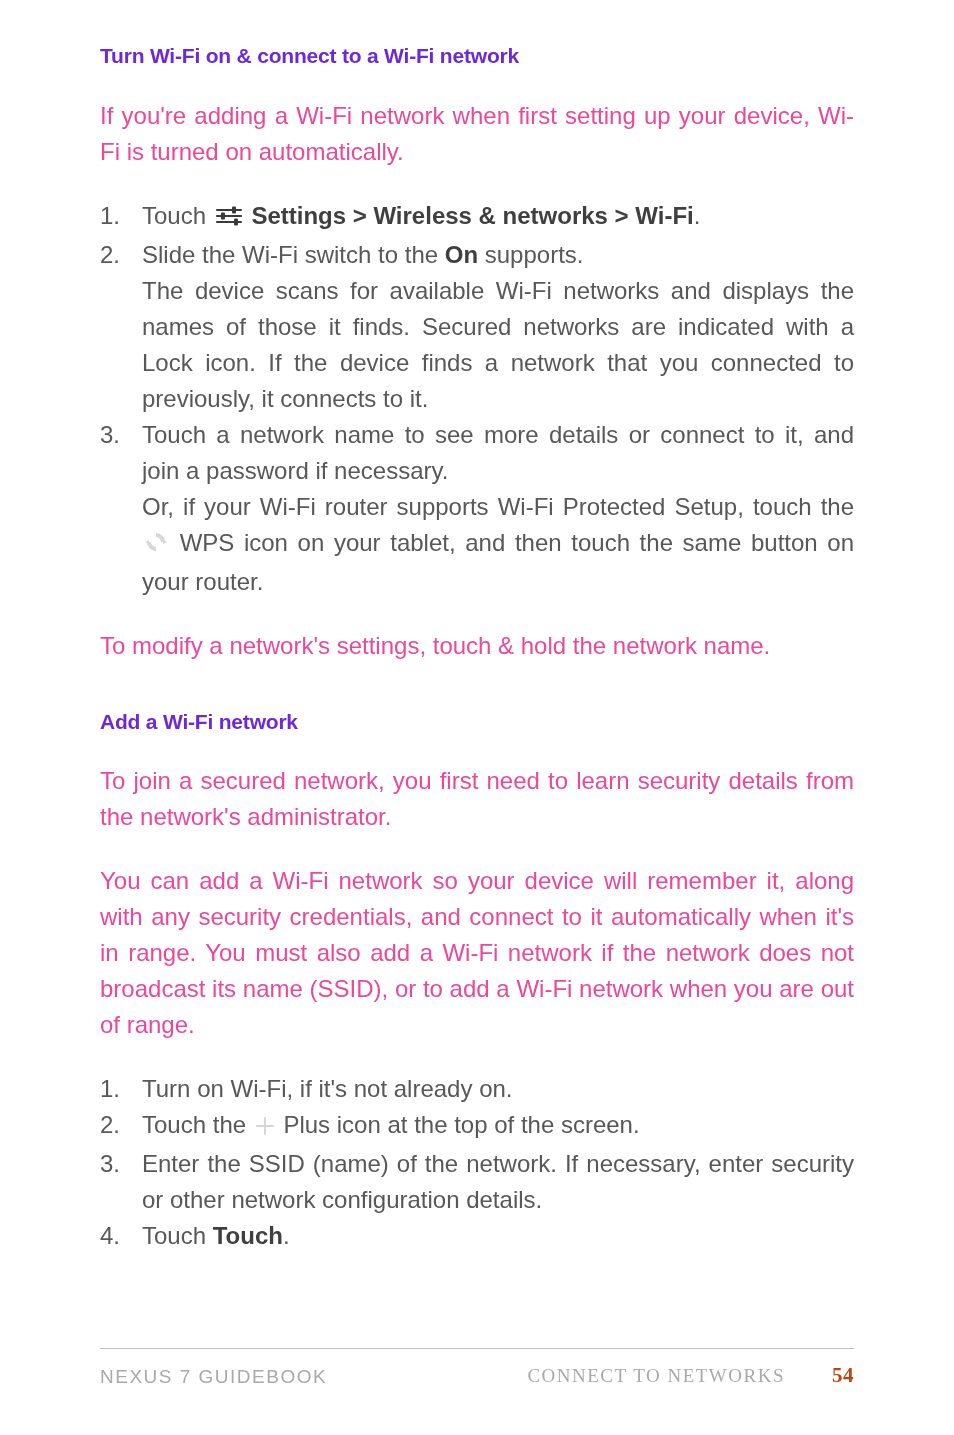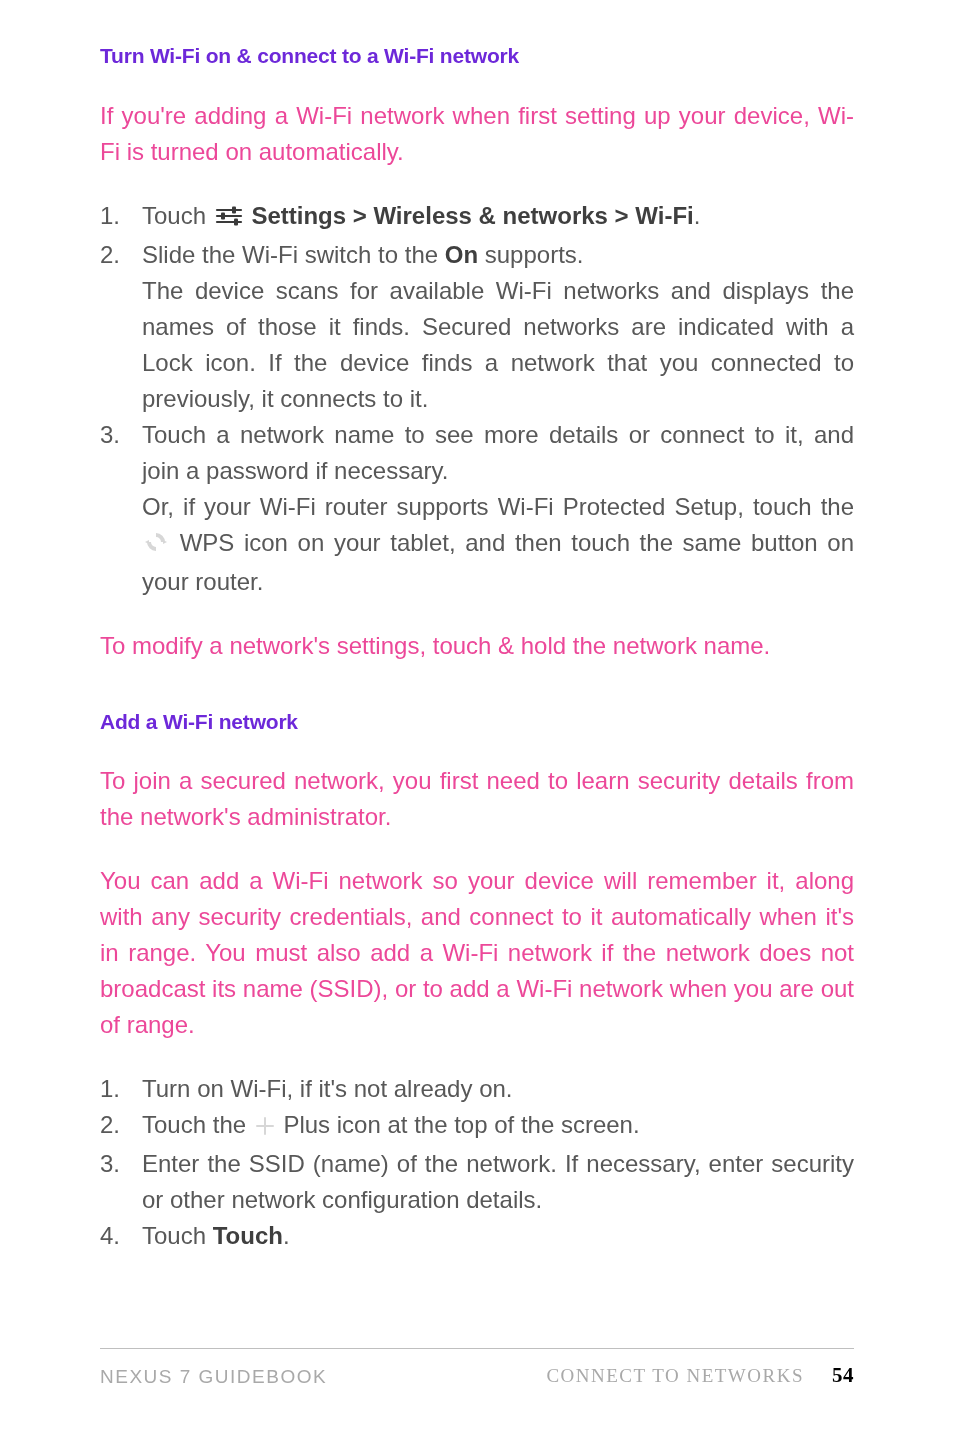--- a/index.html
+++ b/index.html
@@ -64,21 +64,21 @@
       bottom: 44px;
       display: flex;
       justify-content: space-between;
       align-items: flex-end;
       font-size: 19px;
       letter-spacing: 1.5px;
       color: #a9a9a9;
       gap: 36px;
     }
     .footer .right { display: flex; gap: 28px; align-items: baseline; font-family: Liberation Serif, serif; }
-    .footer .pagenum { font-weight: 700; color: #000000; font-size: 21px; letter-spacing: 0.5px; }
+    .footer .pagenum { font-weight: 700; color: #c2410c; font-size: 21px; letter-spacing: 0.5px; margin-left: 19px; }
     .sect2 { margin-top: 42px; }
   </style>
 </head>
 <body>
 
 <h2 class="section-heading">Turn Wi-Fi on &amp; connect to a Wi-Fi network</h2>
 
 <p class="body-para">If you're adding a Wi-Fi network when first setting up your device, Wi-Fi is turned on automatically.</p>
 
 <ol class="num-list">

